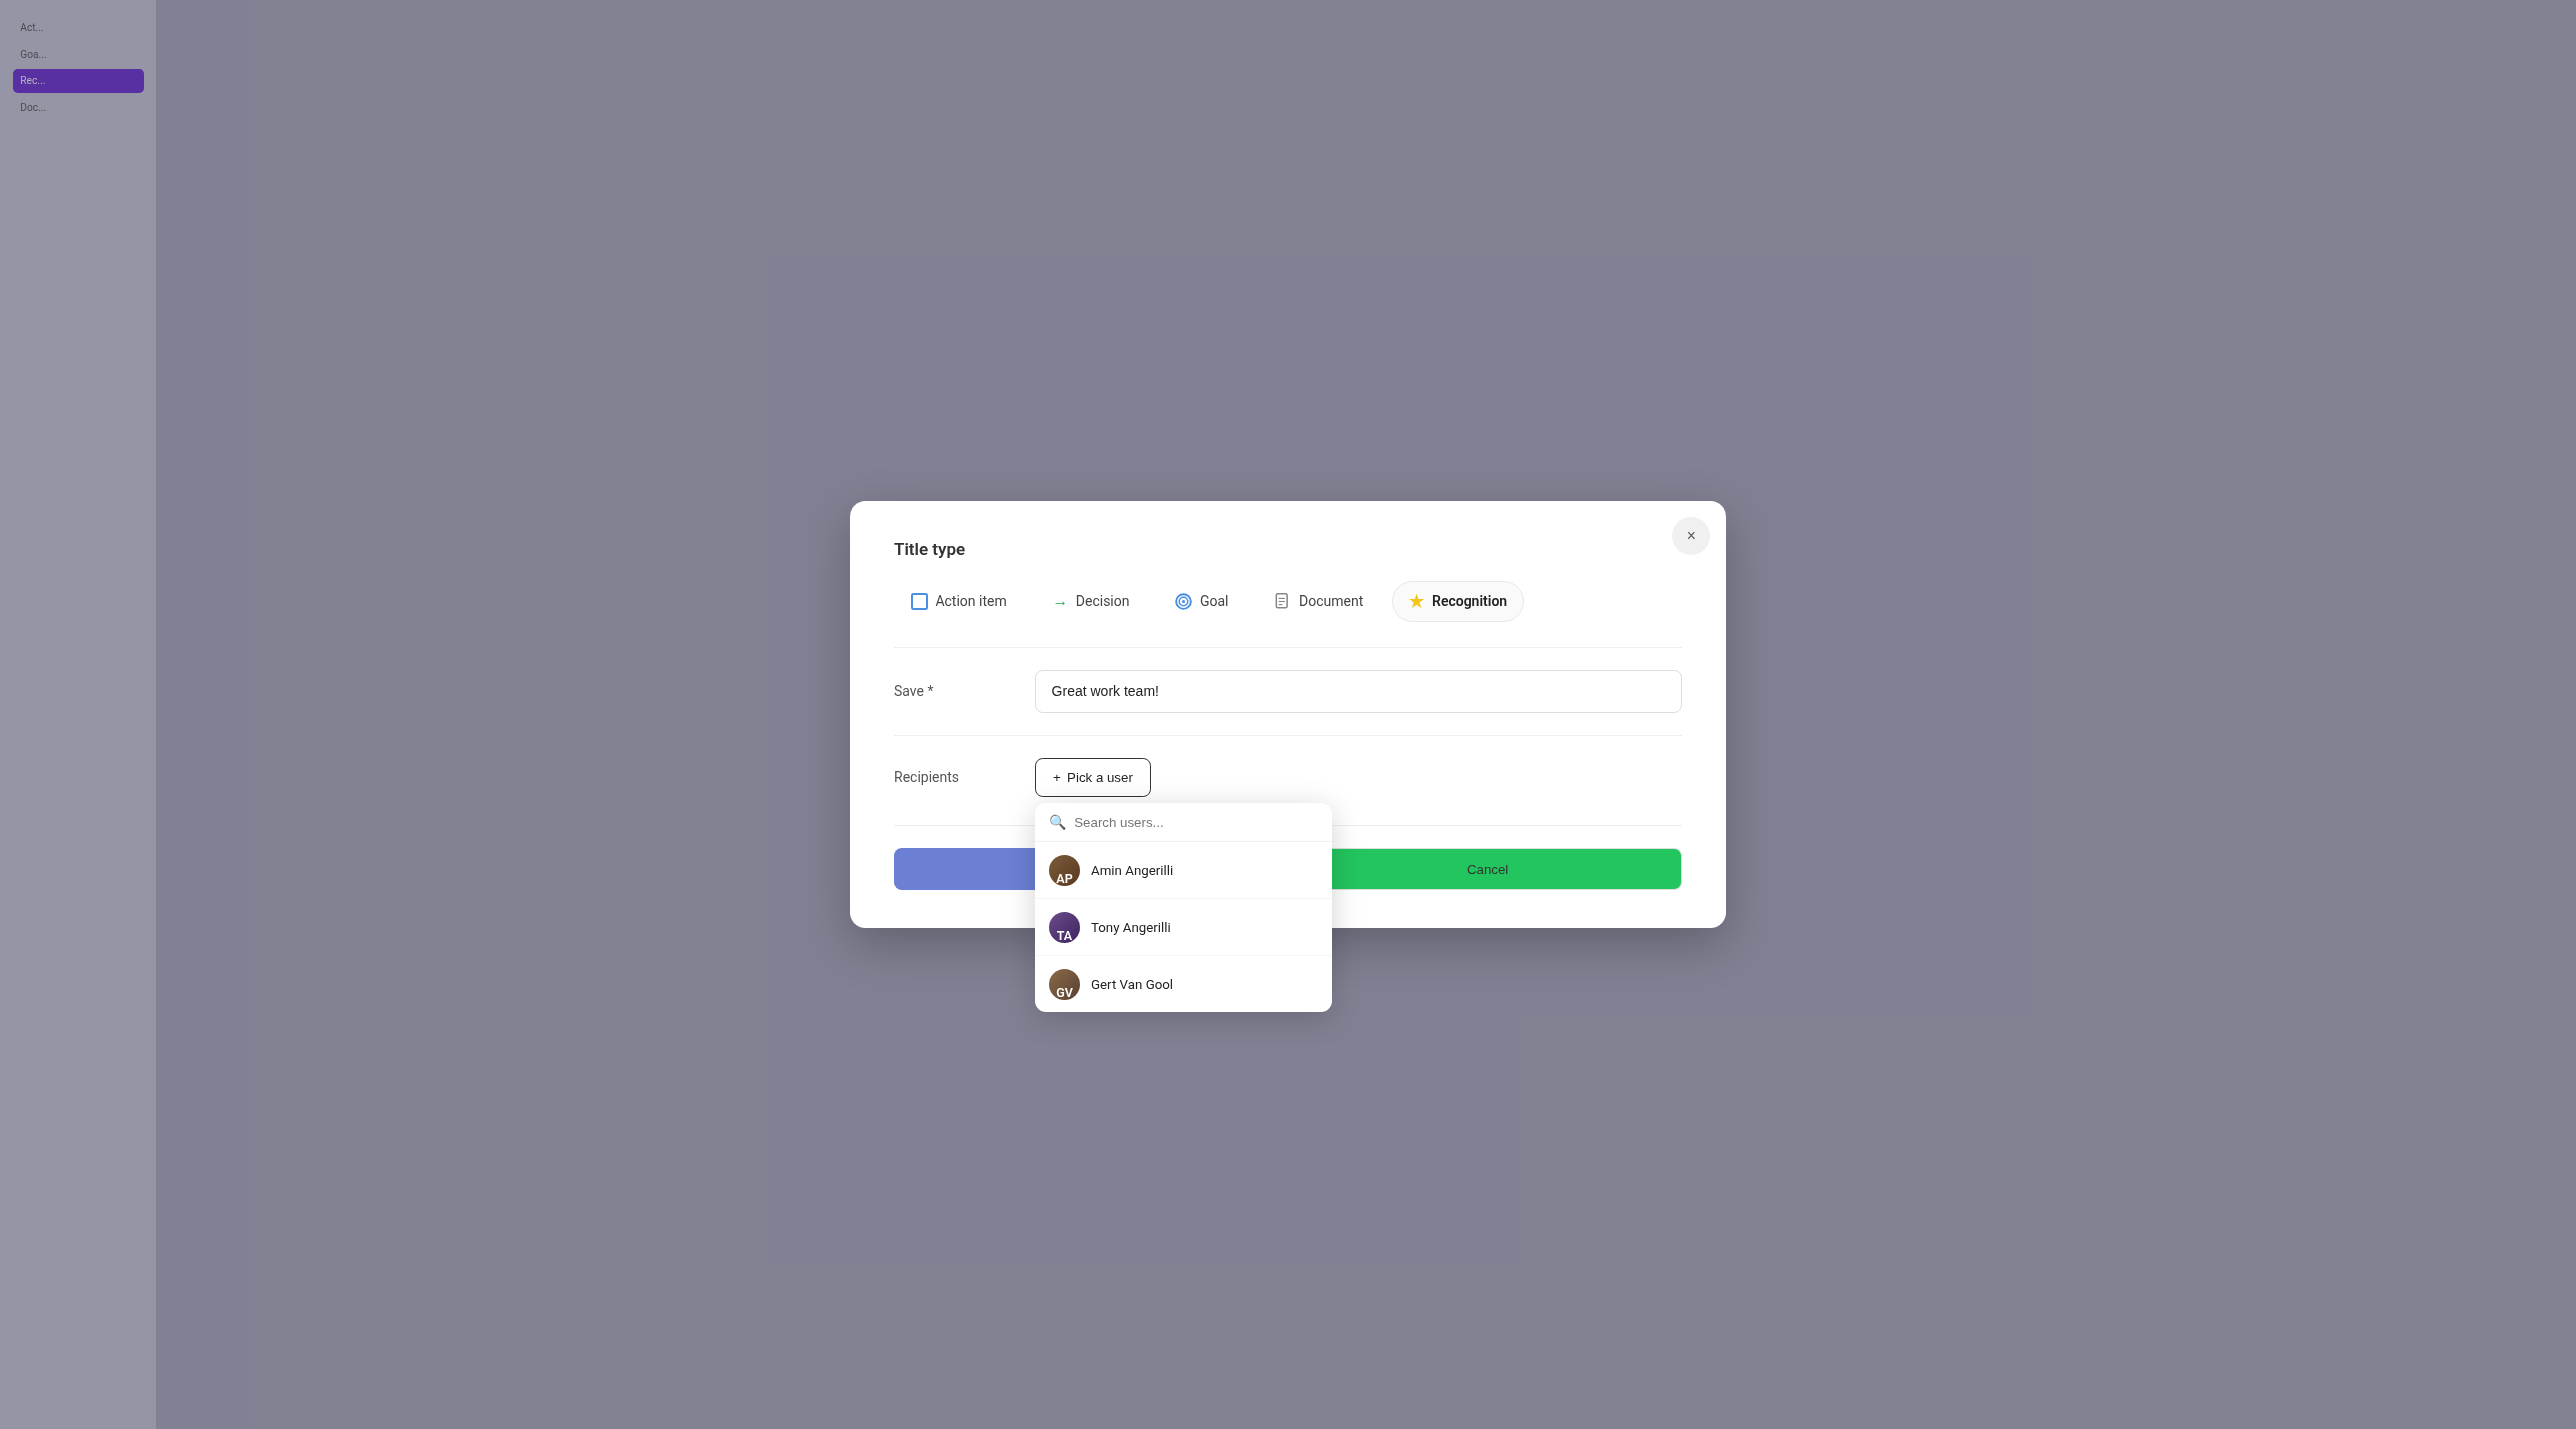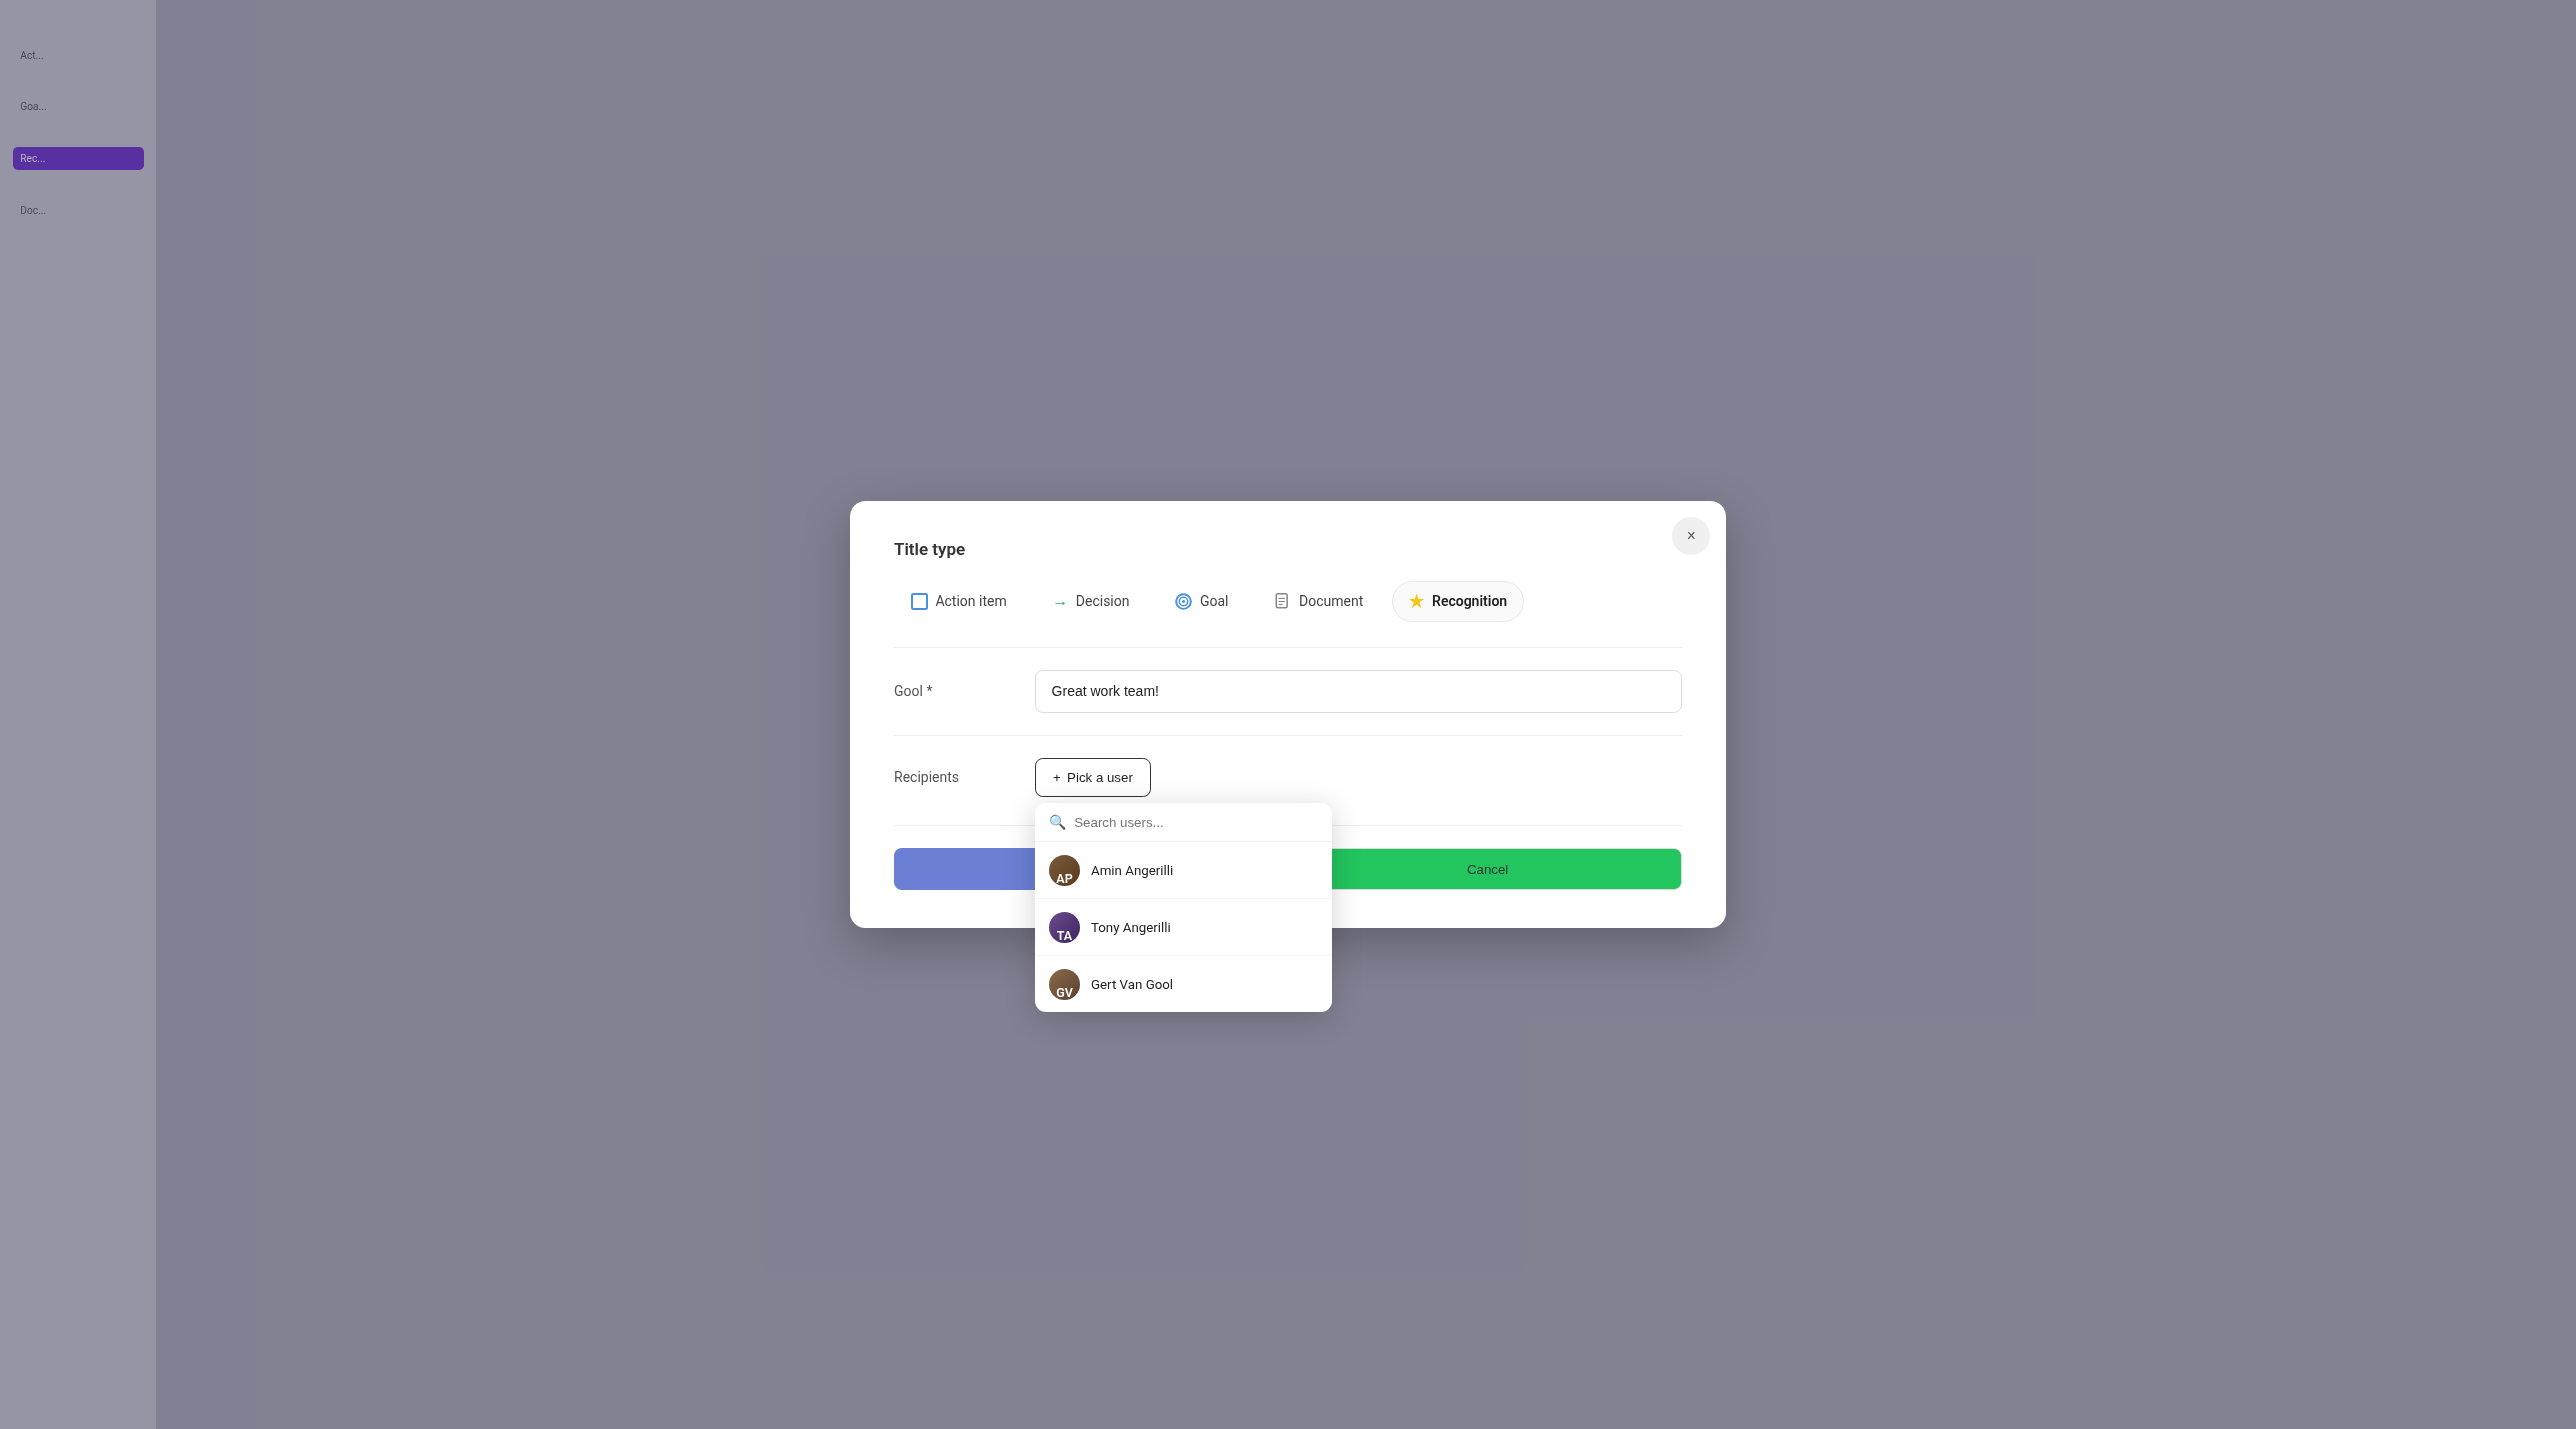--- a/index.html
+++ b/index.html
@@ -33,21 +33,20 @@
       z-index: 1;
       padding: 15.6px 12.5px;
     }
 
     .bg-sidebar-item {
       padding: 6.3px 7.8px;
       margin-bottom: 3.1px;
       border-radius: 4.7px;
       font-size: 10.2px;
       color: #555;
-      margin-top: 28px;
     }
 
     .bg-sidebar-item.active {
       background: #6d28d9;
       color: #fff;
     }
 
     
     .modal-overlay {
       position: fixed;
@@ -348,21 +347,21 @@
       </div>
 
       <div class="type-option selected">
         <span class="icon-star">★</span>
         <span>Recognition</span>
       </div>
 
     </div>
 
     <div class="form-row">
-      <label class="form-label">Gool *</label>
+      <label class="form-label">Save *</label>
       <input class="form-input" type="text" value="Great work team!" placeholder="Enter title..." style="">
     </div>
 
     <div class="form-row">
       <label class="form-label">Recipients</label>
 
       <div class="dropdown-wrapper">
 
         <button class="pick-user-btn">
           <span>+</span>

